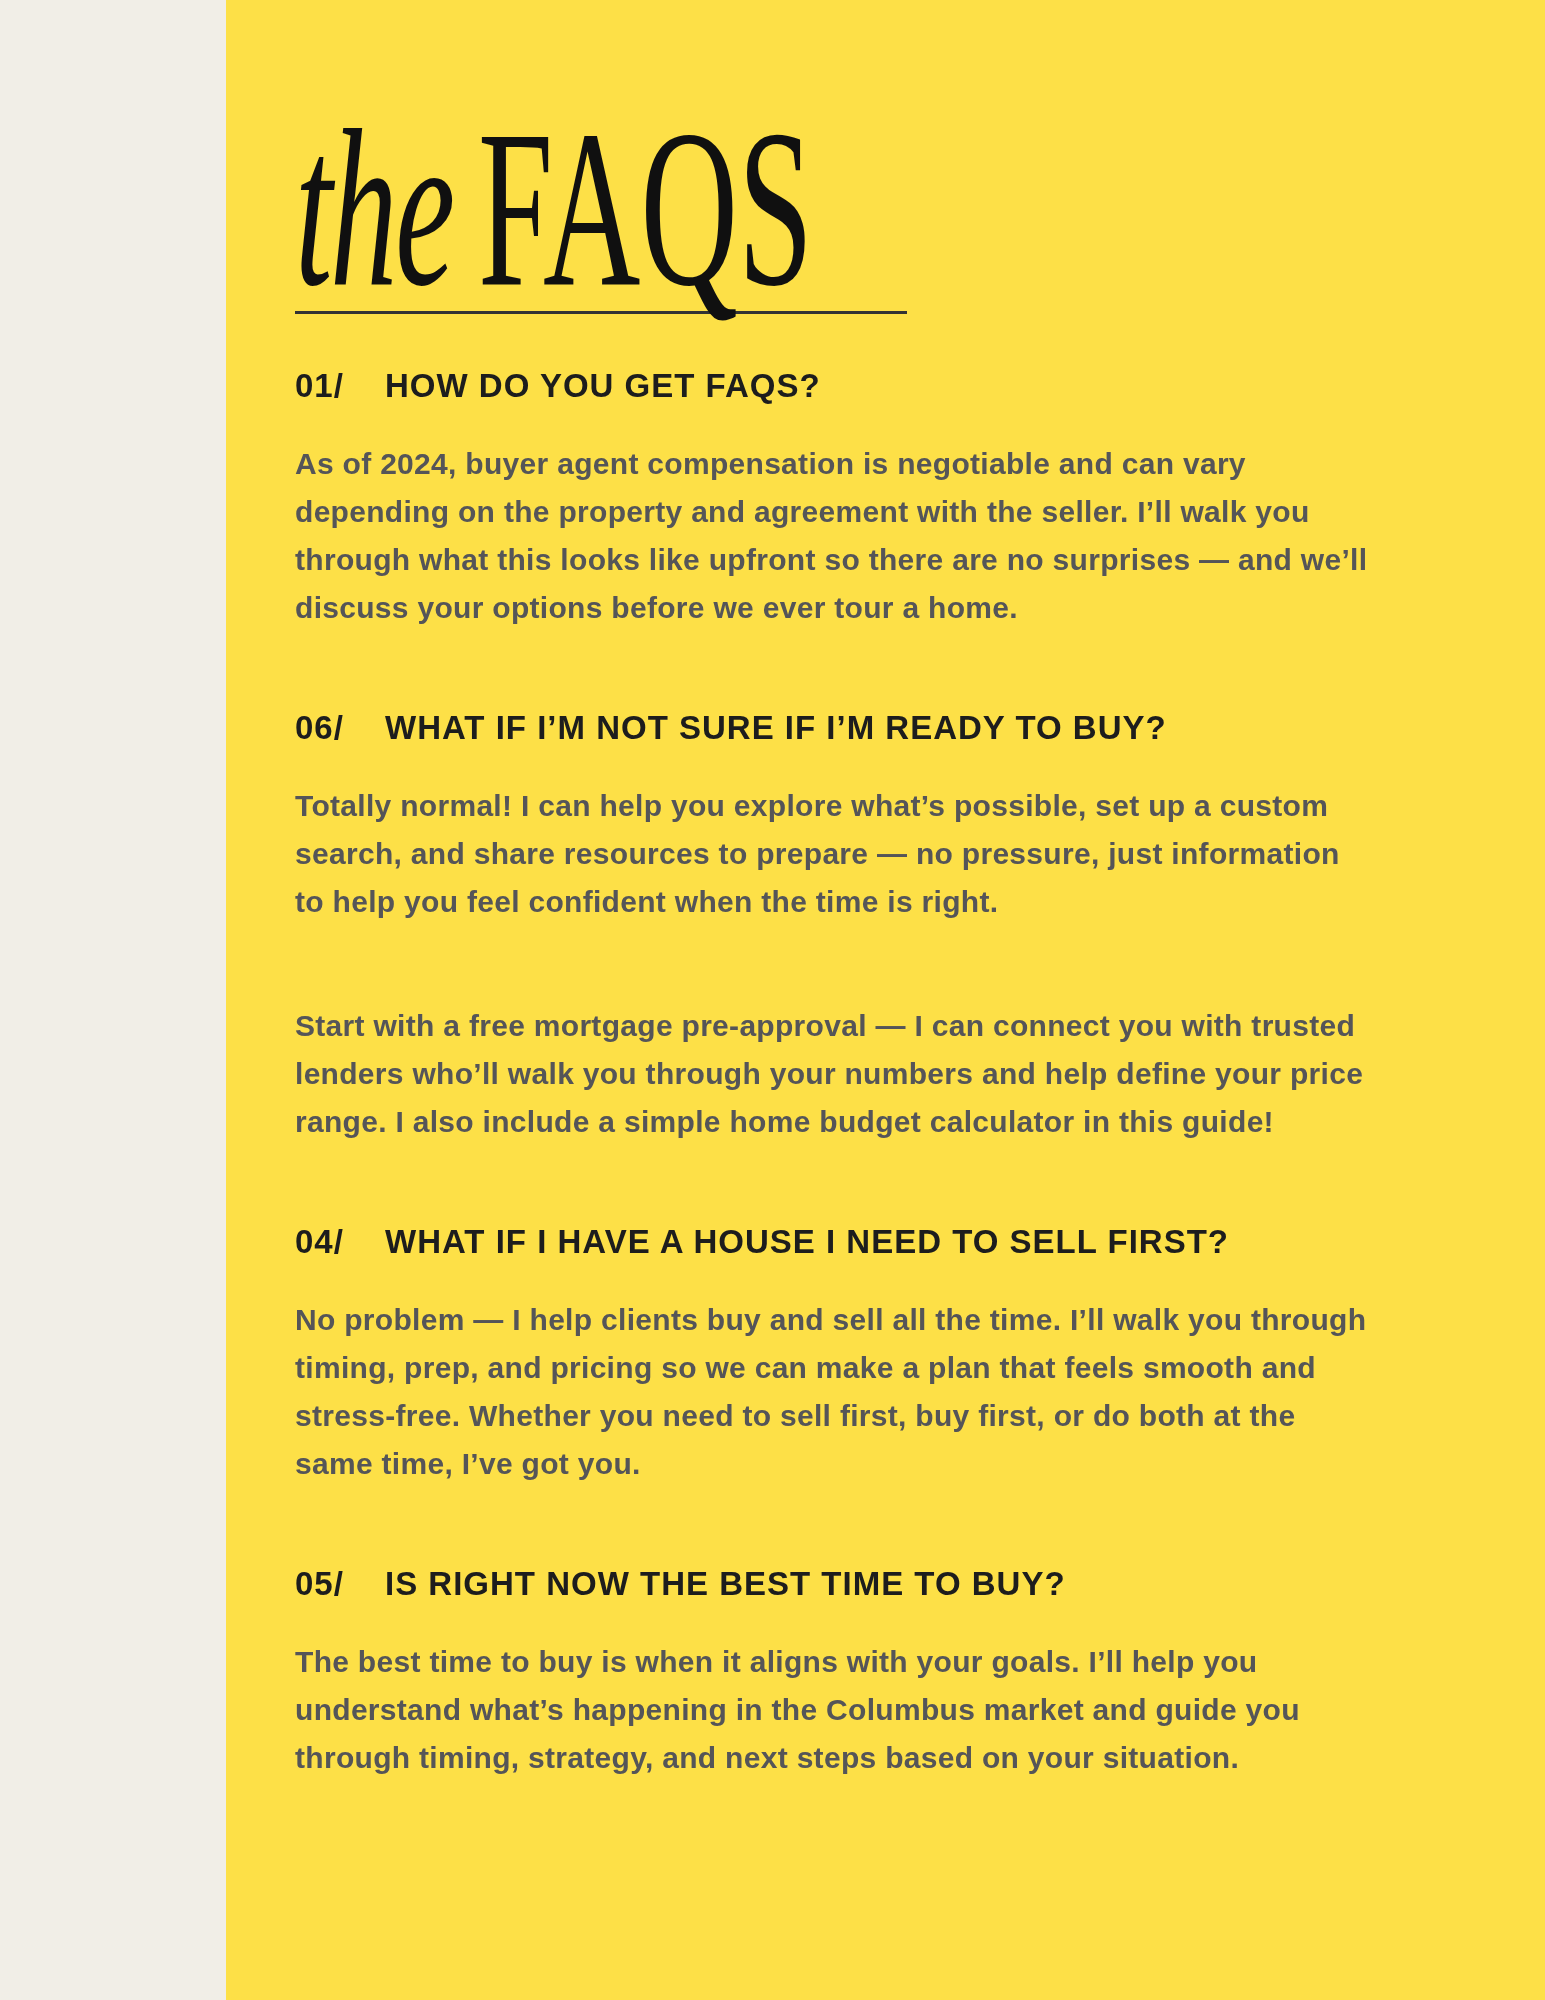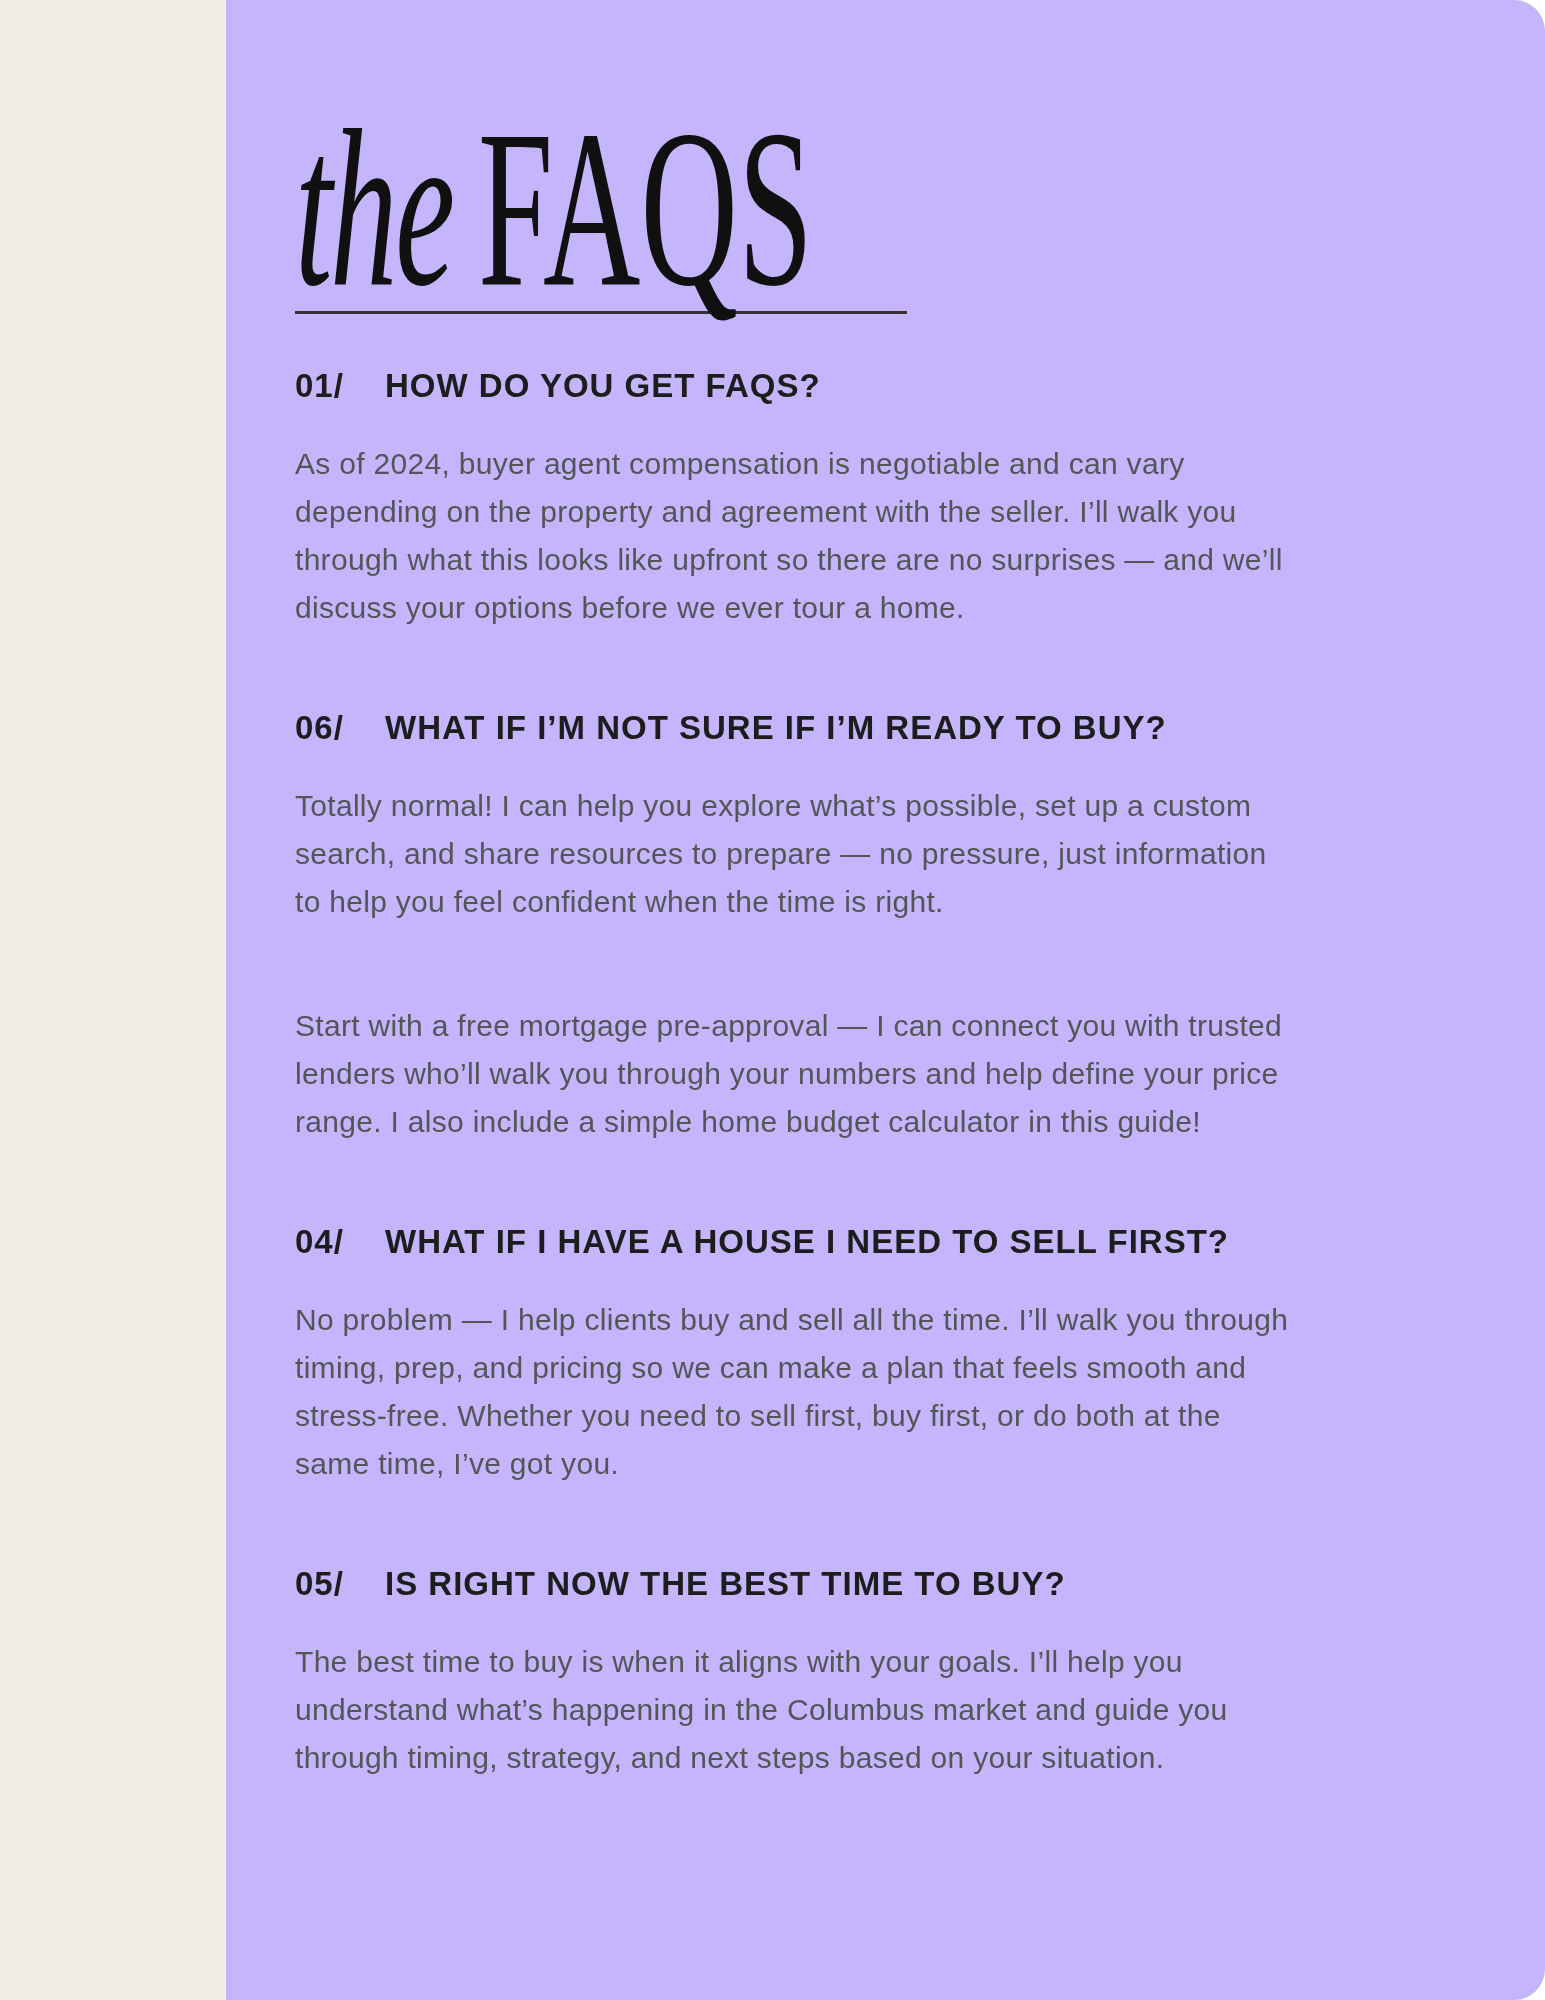--- a/index.html
+++ b/index.html
@@ -7,22 +7,21 @@
     width: 1545px;
     height: 2000px;
     background: #ffffff;
     font-family: "Liberation Sans", sans-serif;
     position: relative;
     overflow: hidden;
   }
   .page {
     position: absolute;
     inset: 0;
-    background: #c4b5fd;
-    border-radius: 31px;
+    background: #fde047;
   }
   .side-strip {
     position: absolute;
     left: 0;
     top: 0;
     width: 226px;
     height: 2000px;
     background: #f1eee7;
   }
   .content {
@@ -78,21 +77,21 @@
     margin-top: 30px;
   }
   .q-num {
     width: 90px;
     flex: 0 0 90px;
   }
   .q-text { flex: 1; }
   .faq-a {
     margin: 34px 0 0 0;
     font-size: 30px;
-    font-weight: 400;
+    font-weight: 700;
     color: #555558;
     line-height: 48px;
     letter-spacing: 0.3px;
     white-space: pre;
   }
 </style>
 </head>
 <body>
 
 <div class="page">

